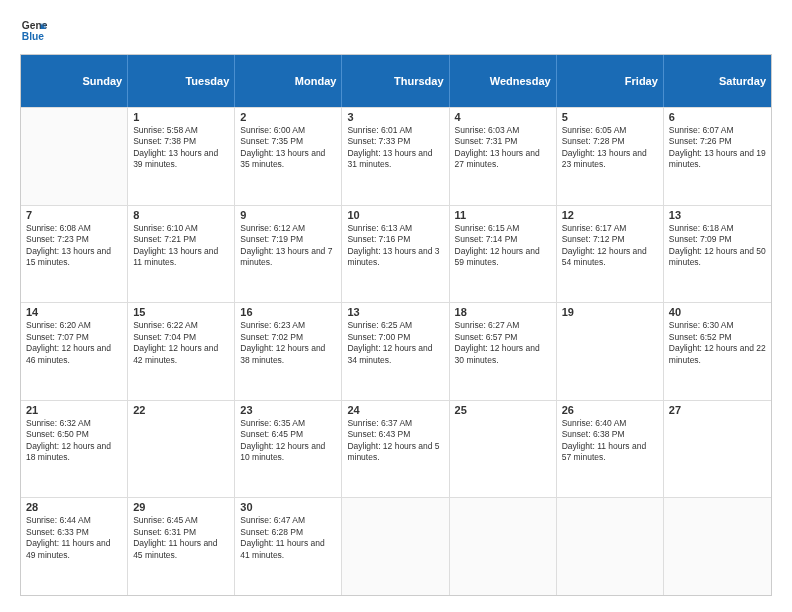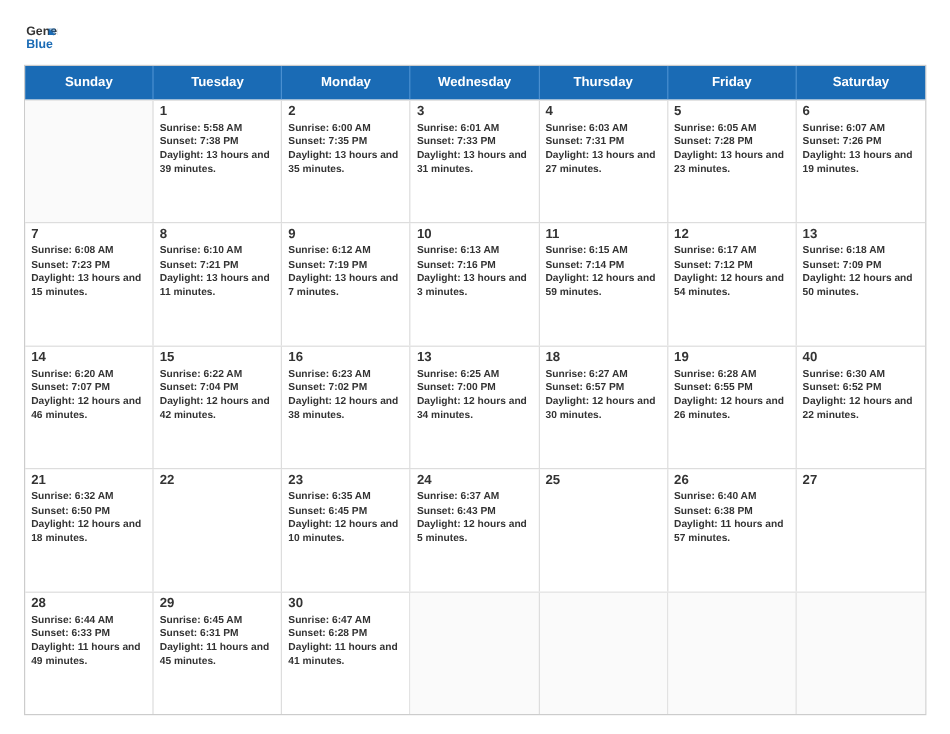--- a/index.html
+++ b/index.html
@@ -52,22 +52,22 @@
     }
     .cal-header {
       display: grid;
       grid-template-columns: repeat(7, 1fr);
       background: #1a6bb5;
     }
     .cal-header-cell {
       color: #fff;
       font-size: 11px;
       font-weight: bold;
-      padding: 8px 5px;
-      text-align: center;
+      padding: 20px 5px;
+      text-align: right;
       border-right: 1px solid #4a8fd0;
     }
     .cal-header-cell:last-child { border-right: none; }
     .cal-body {
       flex: 1;
       display: flex;
       flex-direction: column;
     }
     .cal-row {
       display: grid;
@@ -89,21 +89,20 @@
       font-size: 11px;
       font-weight: bold;
       color: #333;
       display: block;
       margin-bottom: 2px;
     }
     .cell-info {
       font-size: 8.5px;
       color: #333;
       line-height: 1.35;
-      font-weight: bold;
     }
   </style>
 </head>
 <body>
 
 <div class="page">
   <div class="header">
     <div class="logo">
       <svg class="logo-icon" viewBox="0 0 30 30">
         <text x="2" y="14" font-size="11" font-weight="bold" fill="#333">General</text>
@@ -116,22 +115,22 @@
       <div class="month-title"></div>
       <div class="subtitle"></div>
     </div>
   </div>
 
   <div class="calendar">
     <div class="cal-header">
     <div class="cal-header-cell">Sunday</div>
         <div class="cal-header-cell">Tuesday</div>
         <div class="cal-header-cell">Monday</div>
+        <div class="cal-header-cell">Thursday</div>
         <div class="cal-header-cell">Wednesday</div>
-        <div class="cal-header-cell">Thursday</div>
         <div class="cal-header-cell">Friday</div>
         <div class="cal-header-cell">Saturday</div>
       </div>
     <div class="cal-body">
     <div class="cal-row">
           <div class="cal-cell empty"></div>
           <div class="cal-cell">
         <span class="day-number">1</span>
         <div class="cell-info">
           Sunrise: 5:58 AM<br>
@@ -274,25 +273,20 @@
           <div class="cal-cell">
         <span class="day-number">18</span>
         <div class="cell-info">
           Sunrise: 6:27 AM<br>
           Sunset: 6:57 PM<br>
           Daylight: 12 hours and 30 minutes.
         </div>
       </div>
           <div class="cal-cell">
         <span class="day-number">19</span>
-        <div class="cell-info">
-          Sunrise: 6:28 AM<br>
-          Sunset: 6:55 PM<br>
-          Daylight: 12 hours and 26 minutes.
-        </div>
       </div>
           <div class="cal-cell">
         <span class="day-number">40</span>
         <div class="cell-info">
           Sunrise: 6:30 AM<br>
           Sunset: 6:52 PM<br>
           Daylight: 12 hours and 22 minutes.
         </div>
       </div>
         </div>

